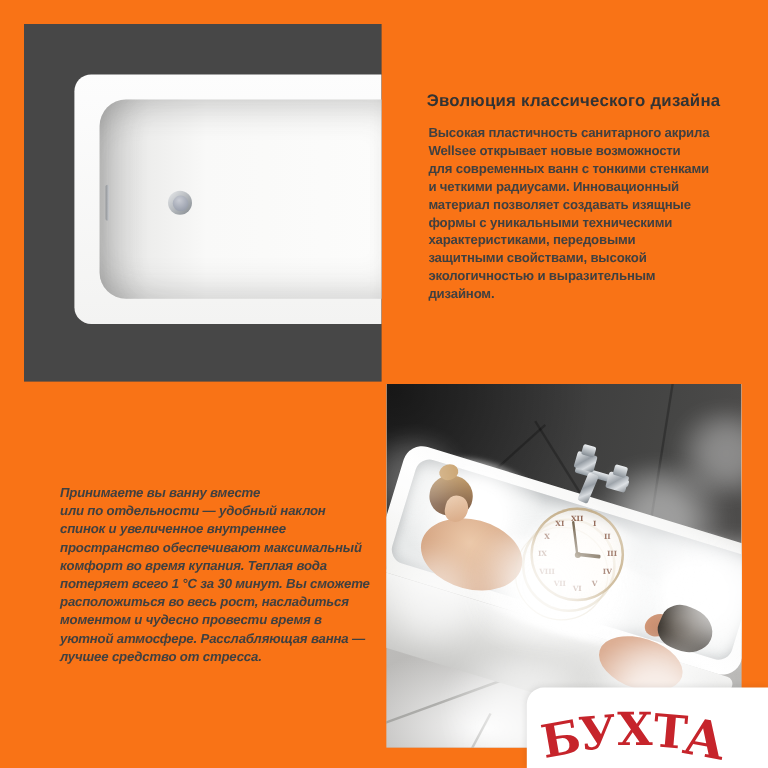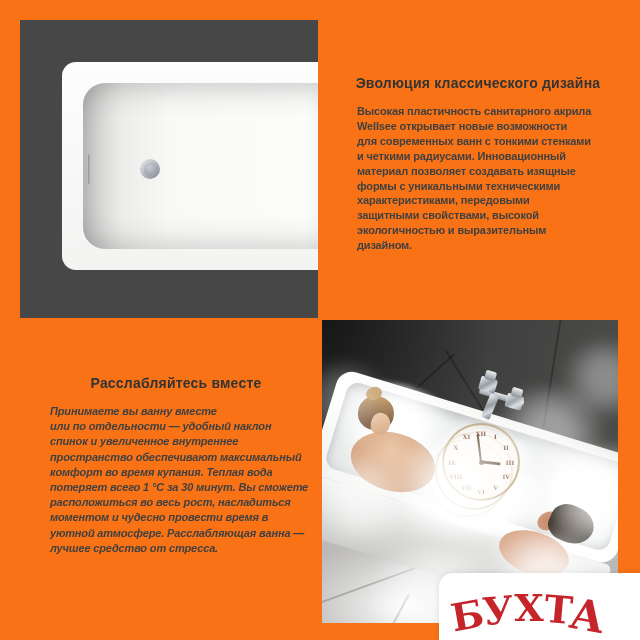--- a/index.html
+++ b/index.html
@@ -166,21 +166,20 @@
 и четкими радиусами. Инновационный
 материал позволяет создавать изящные
 формы с уникальными техническими
 характеристиками, передовыми
 защитными свойствами, высокой
 экологичностью и выразительным
 дизайном.</p>
   </section>
 
   <section class="quad quad-bl">
-    <h2 class="sec-title">Расслабляйтесь вместе</h2>
     <p class="sec-body">Принимаете вы ванну вместе
 или по отдельности — удобный наклон
 спинок и увеличенное внутреннее
 пространство обеспечивают максимальный
 комфорт во время купания. Теплая вода
 потеряет всего 1 °С за 30 минут. Вы сможете
 расположиться во весь рост, насладиться
 моментом и чудесно провести время в
 уютной атмосфере. Расслабляющая ванна —
 лучшее средство от стресса.</p>

